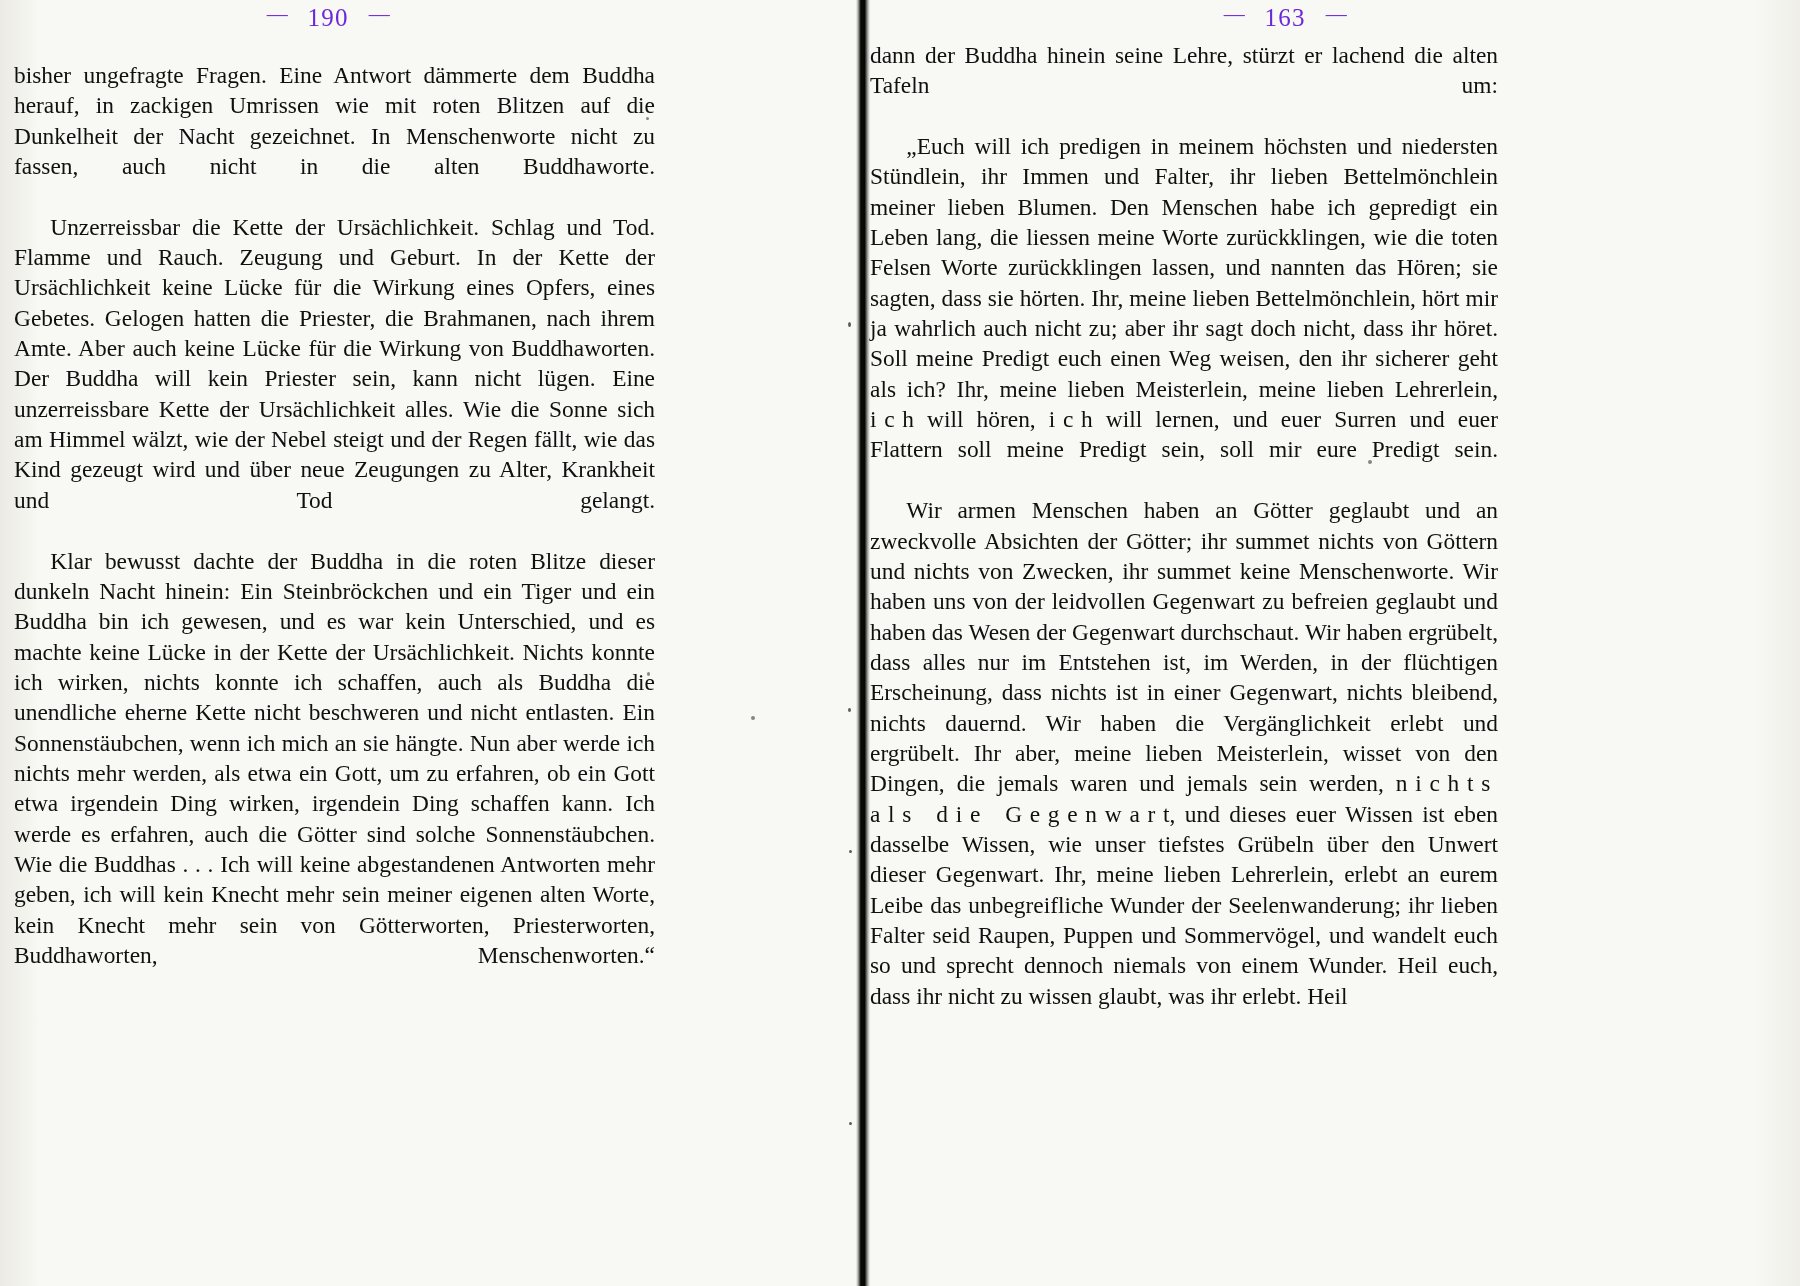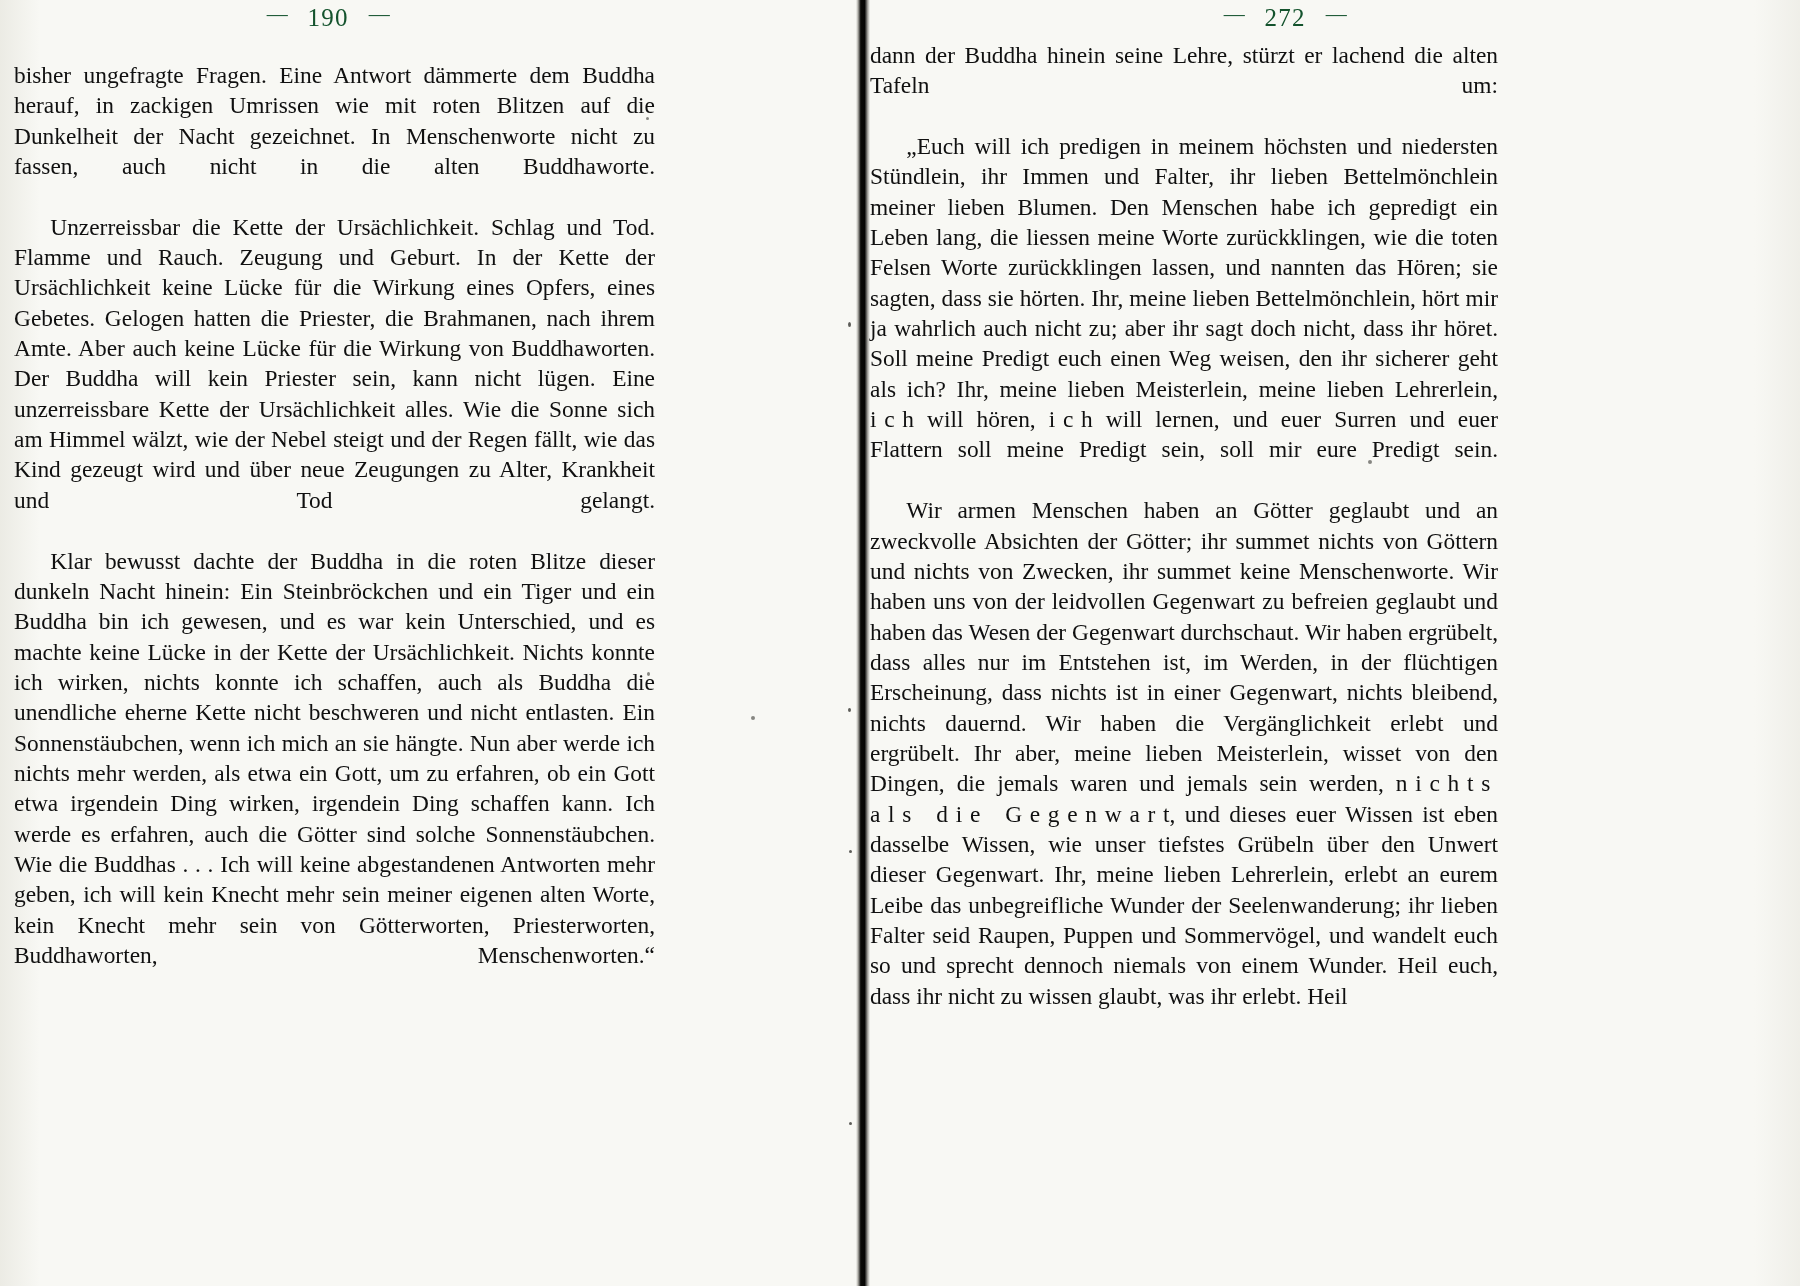--- a/index.html
+++ b/index.html
@@ -51,21 +51,21 @@
     height: 1286px;
   }
   .page-left  { left: 0px;   width: 856px; }
   .page-right { left: 870px; width: 930px; }
 
   .folio {
     position: absolute;
     top: 2px;
     font-size: 25px;
     letter-spacing: 0.06em;
-    color: #14532d;
+    color: #6d28d9;
     white-space: nowrap;
     font-family: "Liberation Serif", "DejaVu Serif", serif;
   }
   .folio .dash {
     display: inline-block;
     vertical-align: 0.22em;
     font-size: 21px;
     letter-spacing: -0.02em;
   }
   .folio .num {
@@ -163,21 +163,21 @@
 
   <div class="gutter"></div>
   <div class="gutter-speck" style="left:848px; top:322px; width:3px; height:5px;"></div>
   <div class="gutter-speck" style="left:848px; top:708px; width:3px; height:4px;"></div>
   <div class="gutter-speck" style="left:849px; top:850px; width:3px; height:3px;"></div>
   <div class="gutter-speck" style="left:849px; top:1122px; width:3px; height:3px;"></div>
 
   <div class="page page-right">
 
     <div class="folio folio-right">
-      <span class="dash">—</span><span class="num">272</span><span class="dash">—</span>
+      <span class="dash">—</span><span class="num">163</span><span class="dash">—</span>
     </div>
 
     <div class="textblock textblock-right">
       <p>dann der Buddha hinein seine Lehre, stürzt er lachend die alten Tafeln um:</p>
       <p class="indent">„Euch will ich predigen in meinem höchsten und niedersten Stündlein, ihr Immen und Falter, ihr lieben Bettelmönchlein meiner lieben Blumen. Den Menschen habe ich gepredigt ein Leben lang, die liessen meine Worte zurückklingen, wie die toten Felsen Worte zurückklingen lassen, und nannten das Hören; sie sagten, dass sie hörten. Ihr, meine lieben Bettelmönchlein, hört mir ja wahrlich auch nicht zu; aber ihr sagt doch nicht, dass ihr höret. Soll meine Predigt euch einen Weg weisen, den ihr sicherer geht als ich? Ihr, meine lieben Meisterlein, meine lieben Lehrerlein, <span class="sp">ich</span> will hören, <span class="sp">ich</span> will lernen, und euer Surren und euer Flattern soll meine Predigt sein, soll mir eure Predigt sein.</p>
       <p class="indent nostretch">Wir armen Menschen haben an Götter geglaubt und an zweckvolle Absichten der Götter; ihr summet nichts von Göttern und nichts von Zwecken, ihr summet keine Menschenworte. Wir haben uns von der leidvollen Gegenwart zu befreien geglaubt und haben das Wesen der Gegenwart durchschaut. Wir haben ergrübelt, dass alles nur im Entstehen ist, im Werden, in der flüchtigen Erscheinung, dass nichts ist in einer Gegenwart, nichts bleibend, nichts dauernd. Wir haben die Vergänglichkeit erlebt und ergrübelt. Ihr aber, meine lieben Meisterlein, wisset von den Dingen, die jemals waren und jemals sein werden, <span class="sp">nichts als die Gegenwart</span>, und dieses euer Wissen ist eben dasselbe Wissen, wie unser tiefstes Grübeln über den Unwert dieser Gegenwart. Ihr, meine lieben Lehrerlein, erlebt an eurem Leibe das unbegreifliche Wunder der Seelenwanderung; ihr lieben Falter seid Raupen, Puppen und Sommervögel, und wandelt euch so und sprecht dennoch niemals von einem Wunder. Heil euch, dass ihr nicht zu wissen glaubt, was ihr erlebt. Heil</p>
     </div>
 
     <div class="speck" style="left:498px; top:460px; width:4px; height:4px;"></div>
   </div>

